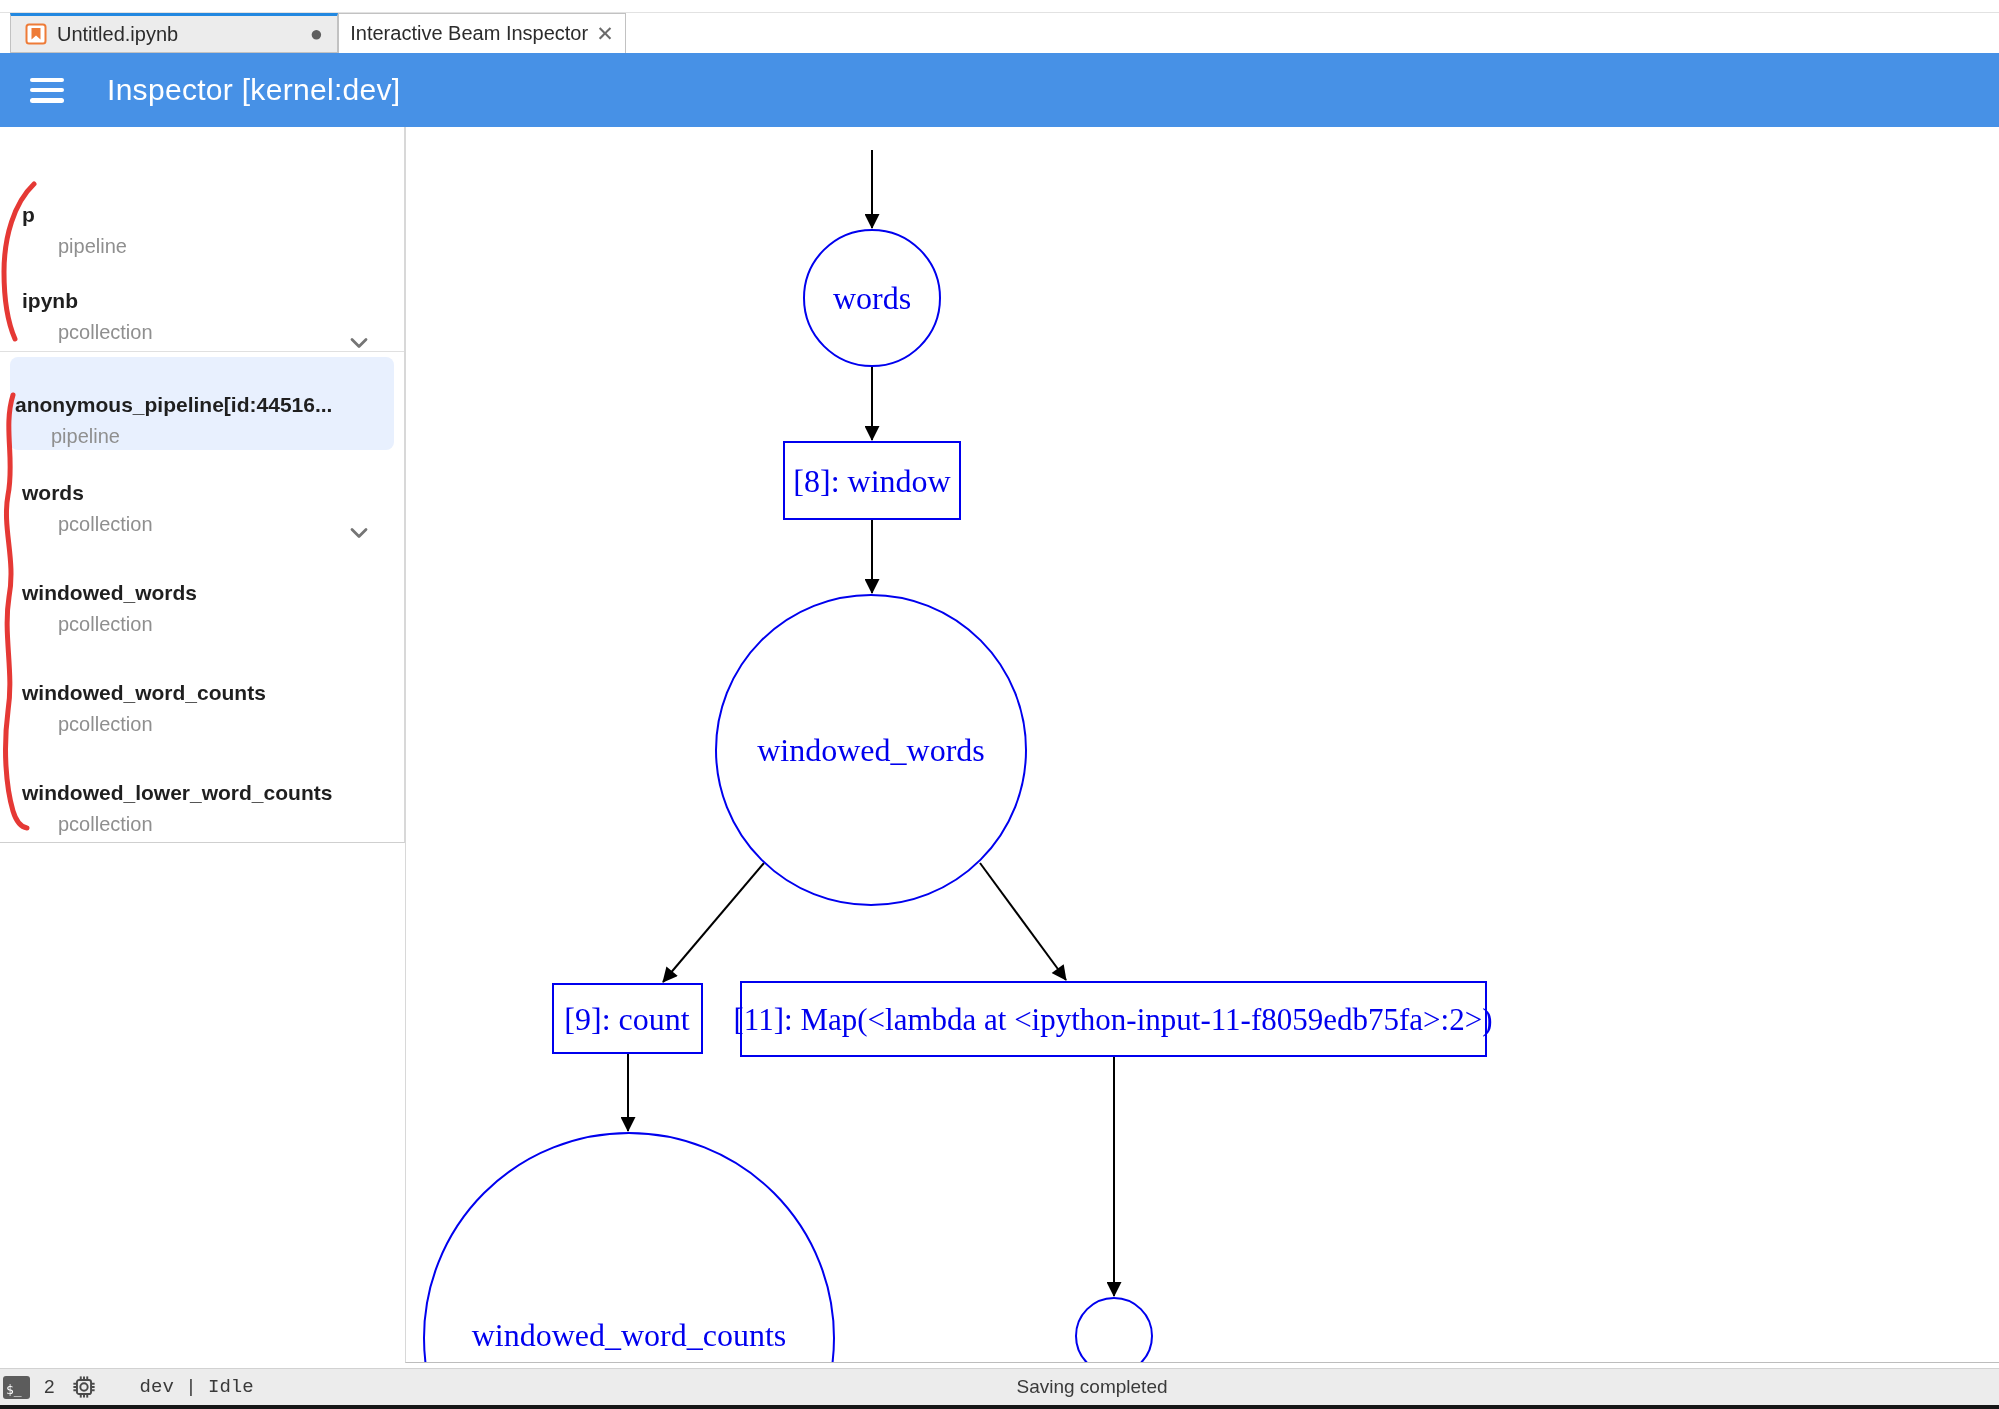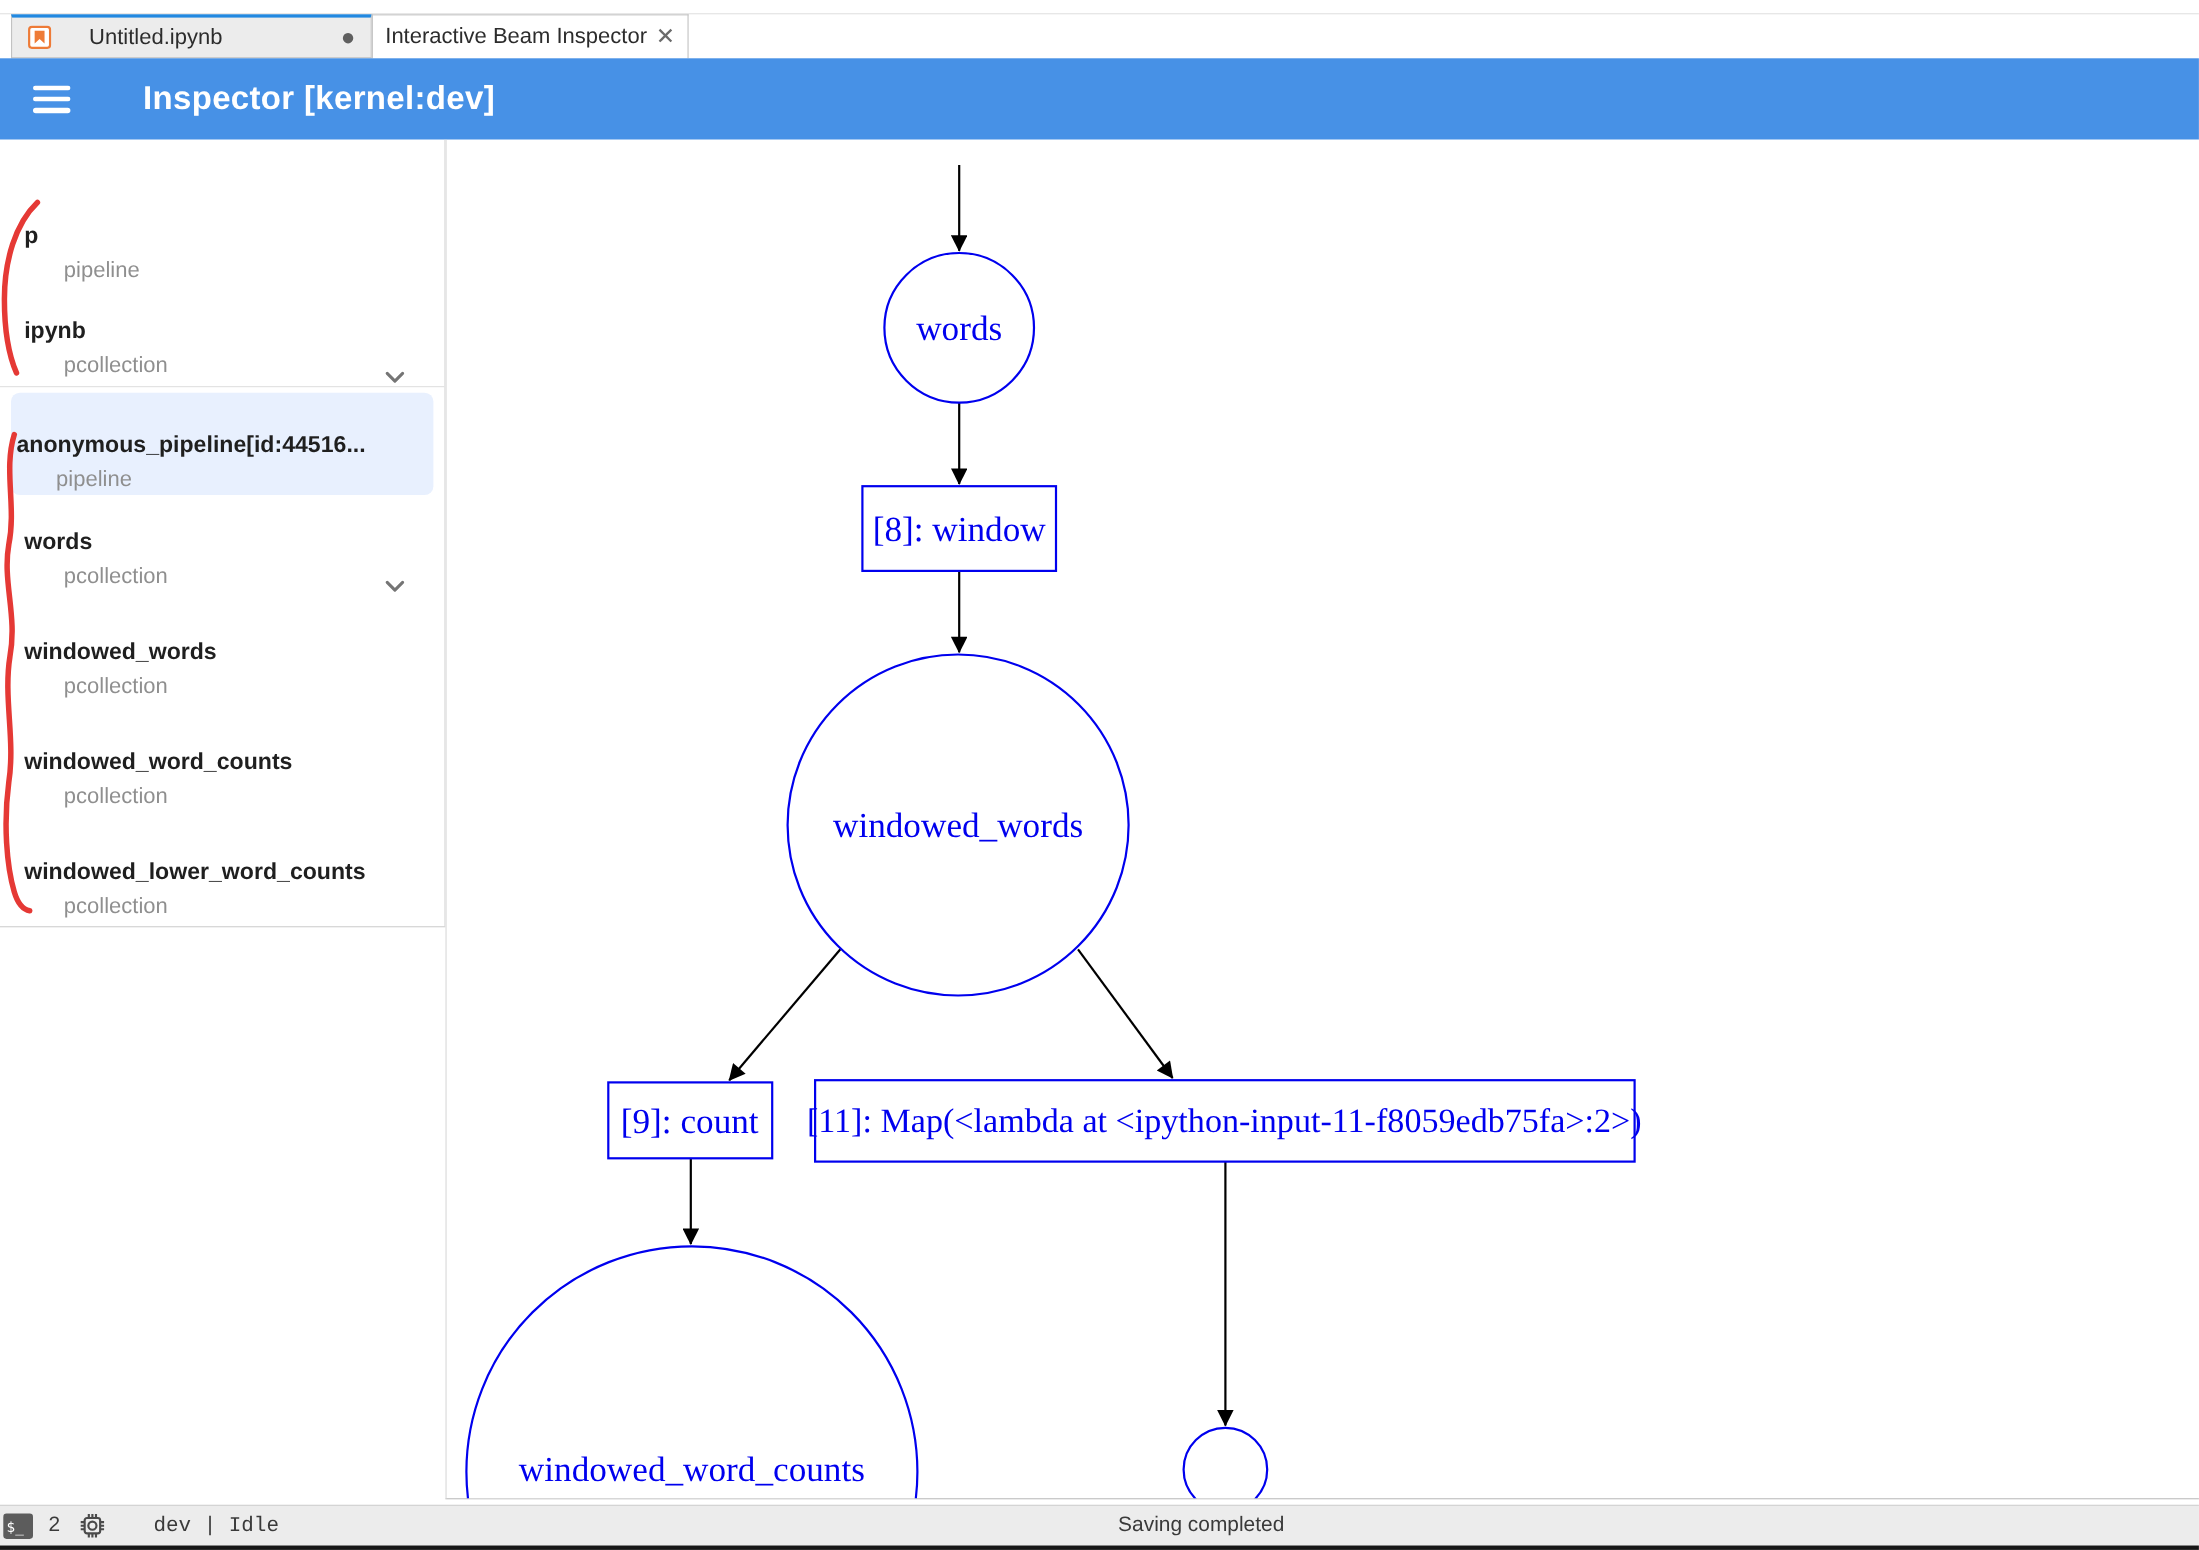--- a/index.html
+++ b/index.html
@@ -6,35 +6,35 @@
   html,body { width:1999px; height:1409px; }
   body { position:relative; overflow:hidden; background:#fff;
          font-family:"Liberation Sans",sans-serif; }
   .abs { position:absolute; }
 
   
   .menu-edge { left:0; top:12px; width:1999px; height:1px; background:#e2e2e2; }
   .tab { top:13px; height:40px; display:flex; align-items:center; font-size:20px; color:#2c2c2c; }
   .tab-notebook { left:10px; width:328px; background:#ececec;
                   border:1px solid #c2c2c2; border-top:3px solid #2288e0;
-                  padding:4px 14px; cursor:pointer;gap:24px; }
+                  padding:4px 14px; cursor:pointer; }
   .tab-notebook .tab-label { margin-left:10px; }
   .dirty-dot { margin-left:auto; color:#5f5f5f; font-size:22px; line-height:1; }
   .tab-inspector { left:338px; width:288px; background:#ffffff;
                    border:1px solid #c2c2c2; border-bottom:none;
                    justify-content:center; gap:8px; cursor:pointer; }
   .close-x { color:#6b6b6b; font-size:21px; line-height:1; cursor:pointer; }
 
   
   .header { left:0; top:53px; width:1999px; height:74px; background:#4791e6;
             display:flex; align-items:center; }
   .hamburger { margin-left:30px; width:34px; height:25px; display:flex;
                flex-direction:column; justify-content:space-between; cursor:pointer; }
   .hamburger div { height:4.5px; background:#fff; border-radius:3px; }
-  .header-title { margin-left:66px; color:#fff; font-size:30px; font-weight:700;
+  .header-title { margin-left:43px; color:#fff; font-size:30px; font-weight:400;
                   letter-spacing:.3px;text-align:right; }
 
   
   .sidebar { left:0; top:127px; width:405px; height:716px; background:#fff;
              border-right:1px solid #d8d8d8; border-bottom:1px solid #cfcfcf; }
   .sb-label { position:absolute; left:22px; font-size:21px; font-weight:600;
               color:#1f1f1f; white-space:nowrap; cursor:pointer; }
   .sb-type  { position:absolute; left:22px; font-size:20px; color:#8f8f8f;
               white-space:nowrap;margin-left:36px; }
   .sb-divider { position:absolute; left:0; top:224px; width:404px; height:1px;

